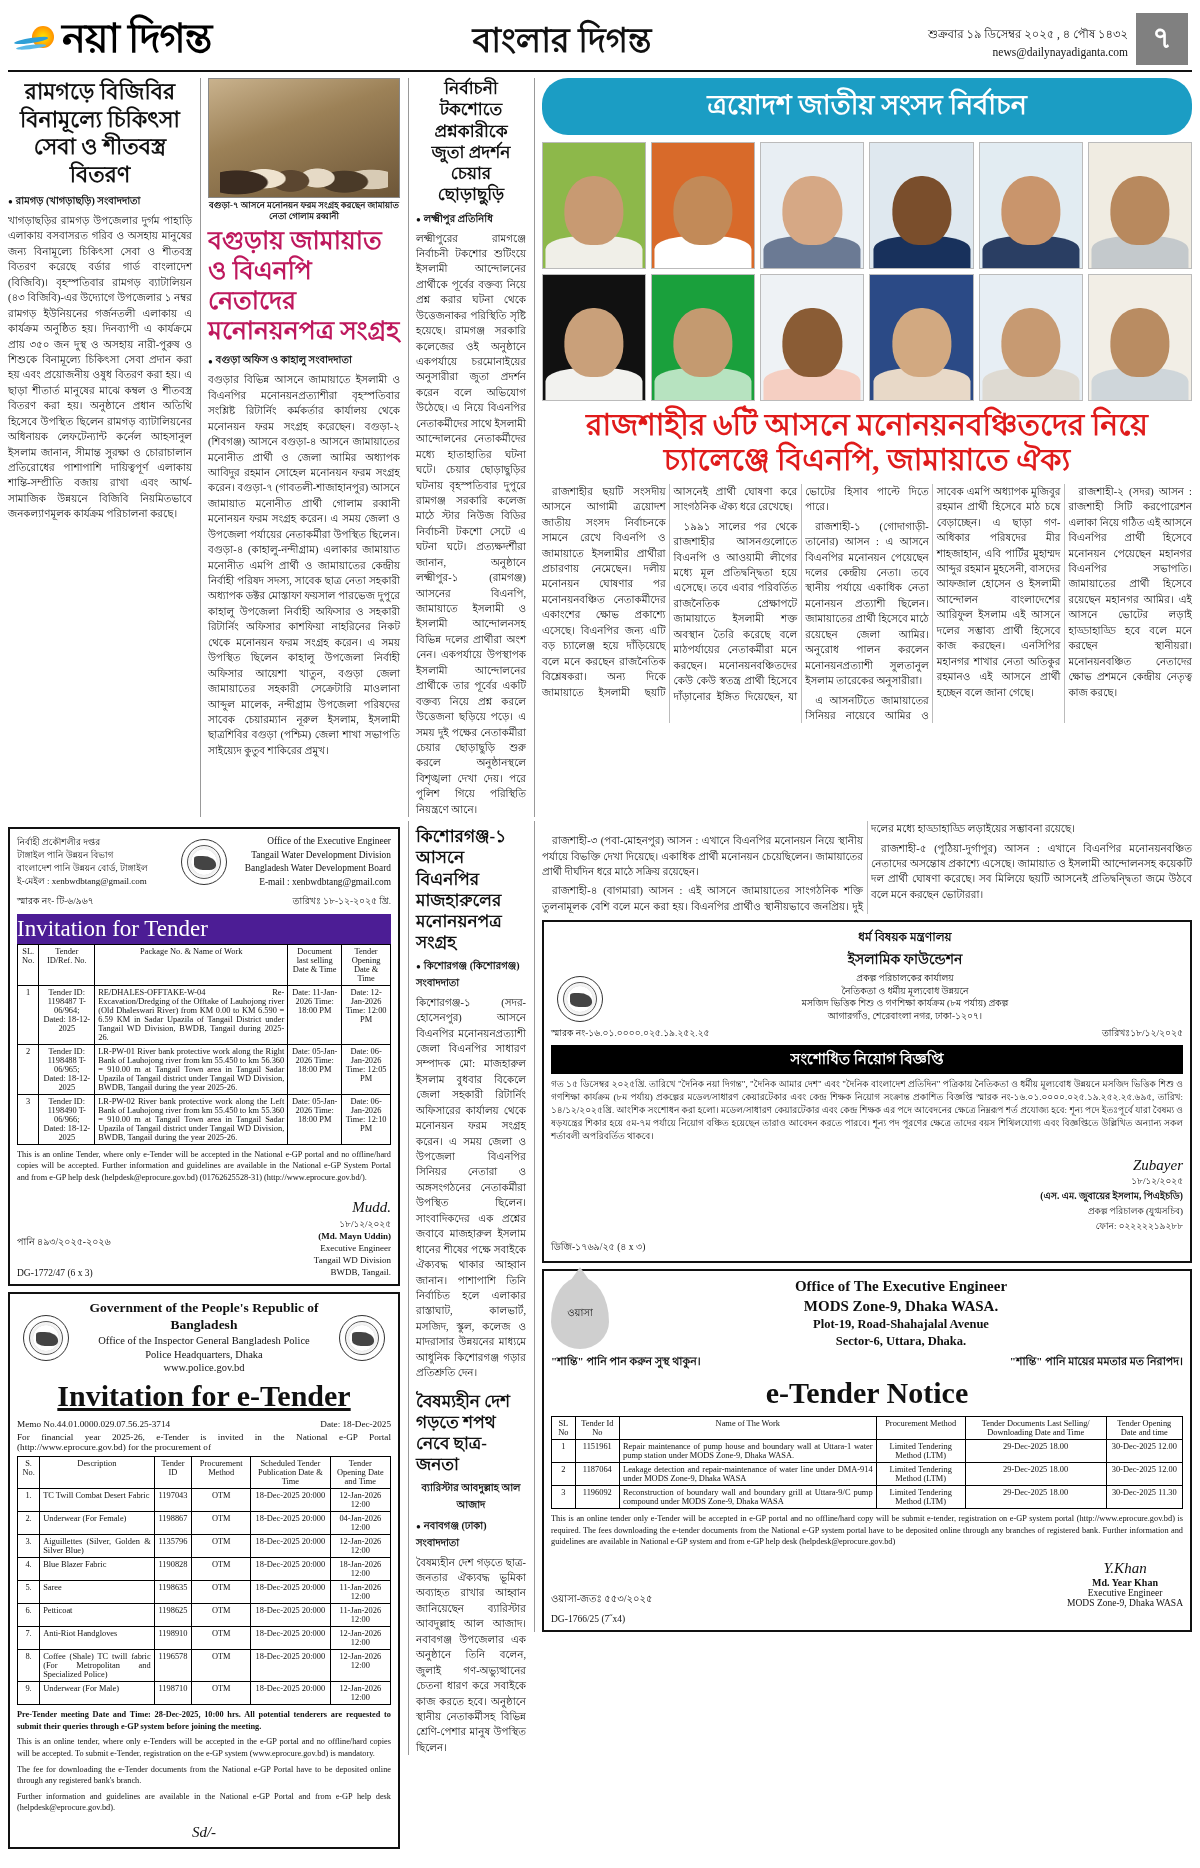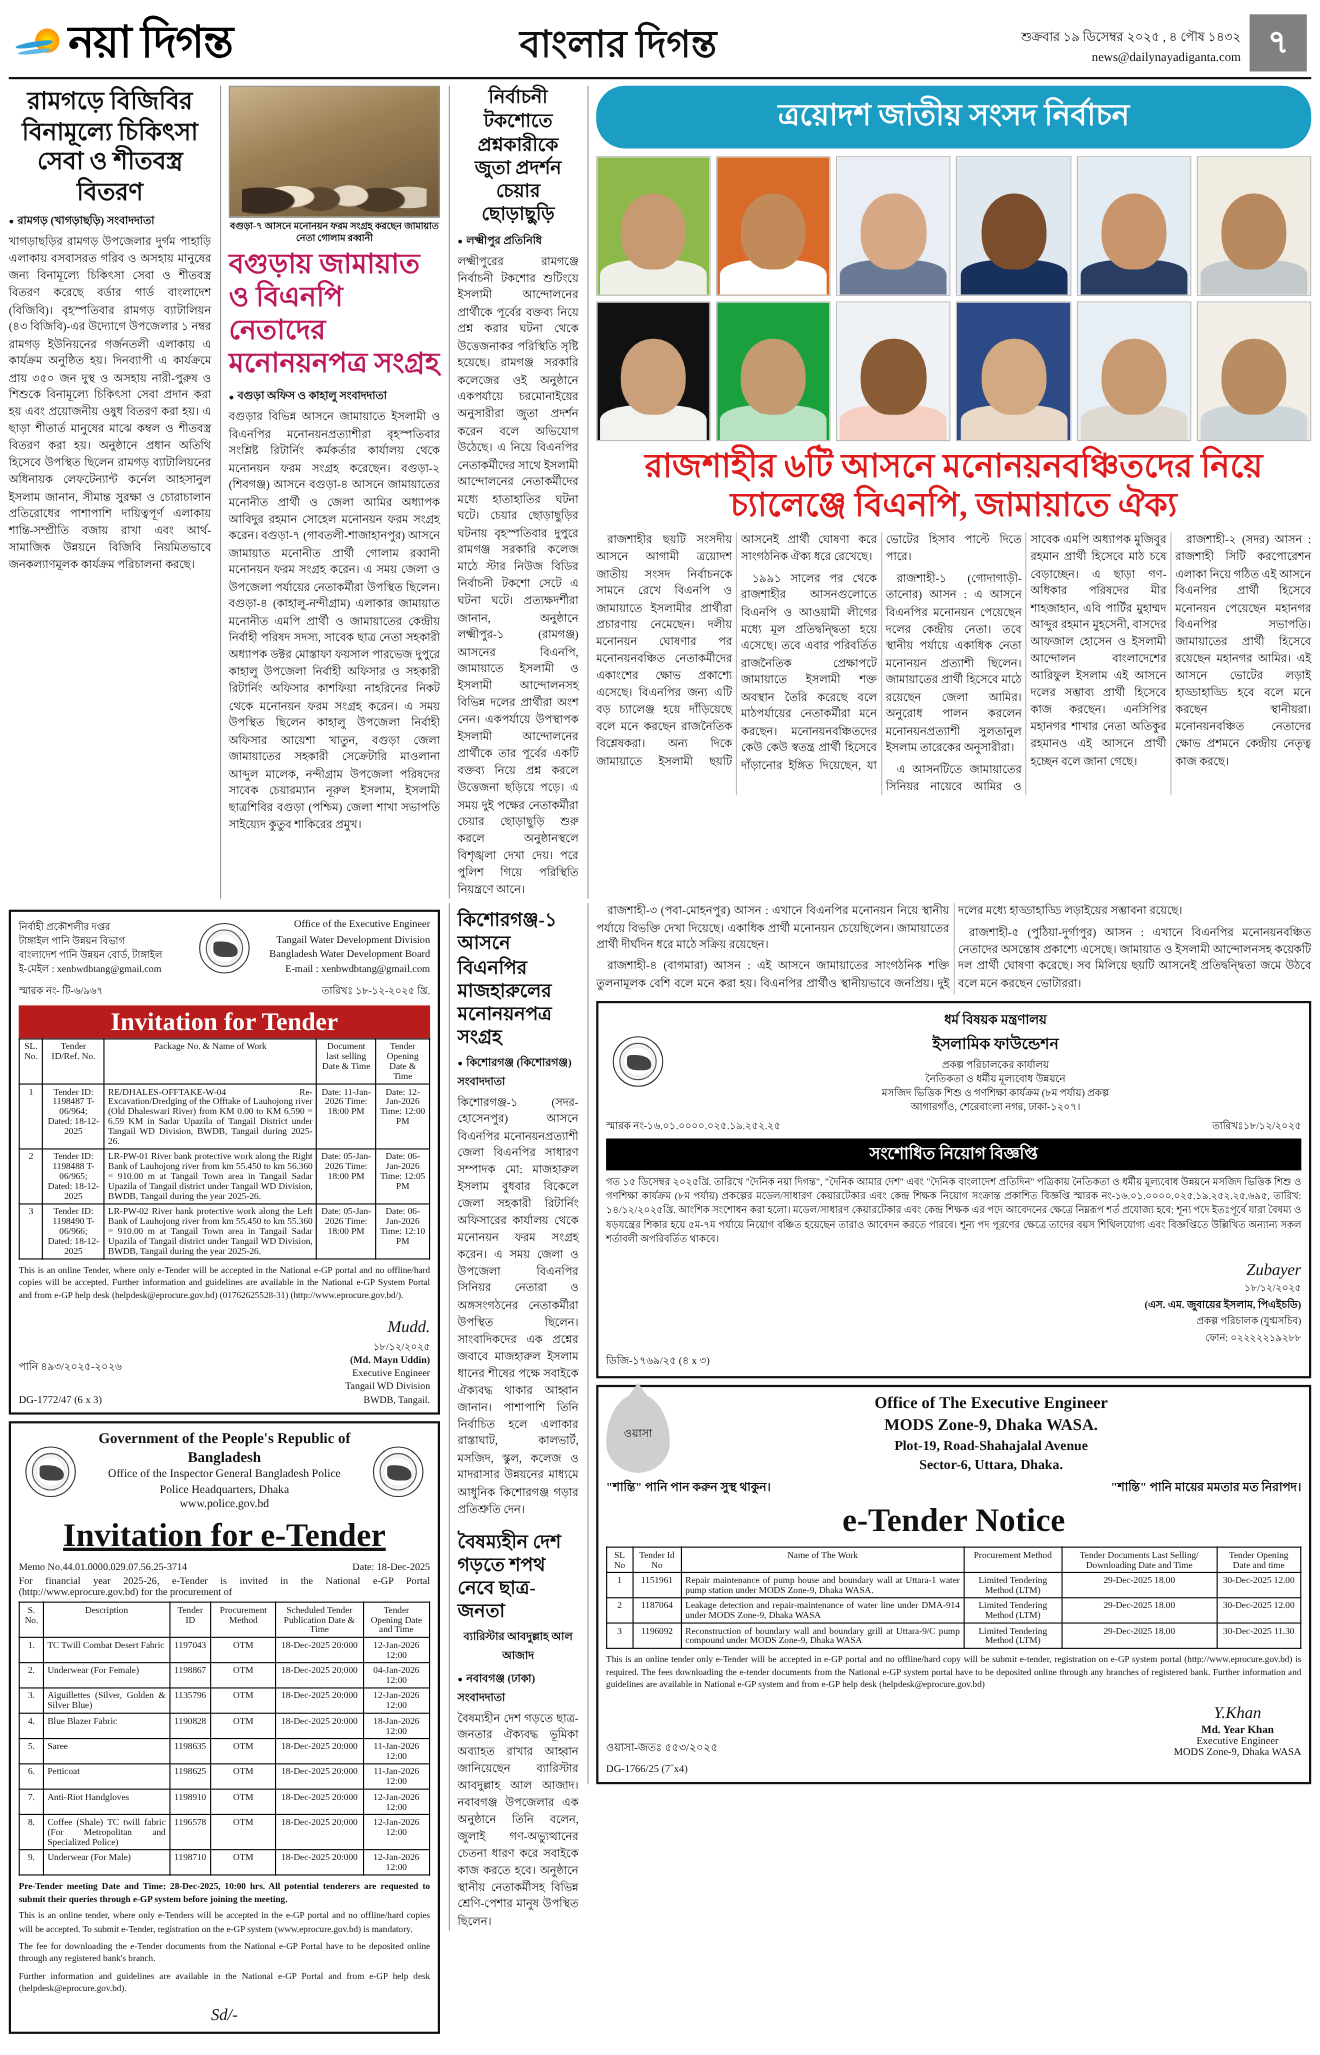--- a/index.html
+++ b/index.html
@@ -99,21 +99,21 @@
   .ad-title-bn { text-align:center; font-size:19px; font-weight:bold; margin-bottom:4px; }
   .ad-head-row { display:flex; align-items:center; font-size:9px; line-height:1.45; }
   .ad-head-row .l { flex:1; }
   .ad-head-row .r { flex:1; text-align:right; font-family:"Liberation Serif",serif; font-size:9.4px;}
   .seal { width:46px; height:46px; border-radius:50%;
           background:radial-gradient(circle,#fff 40%,#eee 41%,#fff 60%);
           border:1.5px solid #333; position:relative; margin:0 6px;}
   .seal:before{content:"";position:absolute;inset:5px;border:1px solid #555;border-radius:50%;}
   .seal:after{content:"";position:absolute;left:12px;top:16px;width:22px;height:14px;background:#444;border-radius:20% 60% 30% 40%;}
   .memo-row { display:flex; justify-content:space-between; font-size:9.2px; margin-top:4px; }
-  .blackbar { background:#b91c1c; color:#fff; text-align:center; font-size:23px; font-weight:bold; padding:2px 0; margin:5px 0 0 0; }
+  .blackbar { background:#4c1d95; color:#fff; text-align:left; font-size:23px; font-weight:normal; padding:2px 0; margin:5px 0 0 0; }
 
   table.tbl { width:100%; border-collapse:collapse; font-size:8.4px; }
   table.tbl th, table.tbl td { border:1px solid #000; padding:2px 3px; vertical-align:top; }
   table.tbl th { text-align:center; font-weight:normal; }
   table.tbl td.c { text-align:center; }
   table.tbl td.j { text-align:justify; }
 
   .note { font-size:8.3px; text-align:justify; line-height:1.4; margin-top:4px; }
   .sigblock { text-align:right; font-size:9px; line-height:1.35; margin-top:6px; }
   .sigscript { font-family:"Liberation Serif", serif; font-style:italic; font-size:15px; }
@@ -454,27 +454,27 @@
       <div class="byline">কিশোরগঞ্জ (কিশোরগঞ্জ) সংবাদদাতা</div>
       <div class="body-bn">কিশোরগঞ্জ-১ (সদর-হোসেনপুর) আসনে বিএনপির মনোনয়নপ্রত্যাশী জেলা বিএনপির সাধারণ সম্পাদক মো: মাজহারুল ইসলাম বুধবার বিকেলে জেলা সহকারী রিটার্নিং অফিসারের কার্যালয় থেকে মনোনয়ন ফরম সংগ্রহ করেন। এ সময় জেলা ও উপজেলা বিএনপির সিনিয়র নেতারা ও অঙ্গসংগঠনের নেতাকর্মীরা উপস্থিত ছিলেন। সাংবাদিকদের এক প্রশ্নের জবাবে মাজহারুল ইসলাম ধানের শীষের পক্ষে সবাইকে ঐক্যবদ্ধ থাকার আহ্বান জানান। পাশাপাশি তিনি নির্বাচিত হলে এলাকার রাস্তাঘাট, কালভার্ট, মসজিদ, স্কুল, কলেজ ও মাদরাসার উন্নয়নের মাধ্যমে আধুনিক কিশোরগঞ্জ গড়ার প্রতিশ্রুতি দেন।</div>
       <h2 class="mini-head" style="margin-top:10px">বৈষম্যহীন দেশ গড়তে শপথ নেবে ছাত্র-জনতা</h2>
       <div style="text-align:center;font-size:10px;font-weight:bold">ব্যারিস্টার আবদুল্লাহ আল আজাদ</div>
       <div class="byline">নবাবগঞ্জ (ঢাকা) সংবাদদাতা</div>
       <div class="body-bn">বৈষম্যহীন দেশ গড়তে ছাত্র-জনতার ঐক্যবদ্ধ ভূমিকা অব্যাহত রাখার আহ্বান জানিয়েছেন ব্যারিস্টার আবদুল্লাহ আল আজাদ। নবাবগঞ্জ উপজেলার এক অনুষ্ঠানে তিনি বলেন, জুলাই গণ-অভ্যুত্থানের চেতনা ধারণ করে সবাইকে কাজ করতে হবে। অনুষ্ঠানে স্থানীয় নেতাকর্মীসহ বিভিন্ন শ্রেণি-পেশার মানুষ উপস্থিত ছিলেন।</div>
     </div>
 
     <div style="flex:1;padding-left:7px" class="colrule">
       <div id="election-tail" style="column-count:2;column-gap:8px;column-rule:1px solid #bbb;">
-          <p class="body-bn" style="margin: 0px 0px 4px; text-indent: 10px;">রাজশাহী-৩ (পবা-মোহনপুর) আসন : এখানে বিএনপির মনোনয়ন নিয়ে স্থানীয় পর্যায়ে বিভক্তি দেখা দিয়েছে। একাধিক প্রার্থী মনোনয়ন চেয়েছিলেন। জামায়াতের প্রার্থী দীর্ঘদিন ধরে মাঠে সক্রিয় রয়েছেন।</p>
+          <p class="body-bn" style="margin: 12px 0px 4px; text-indent: 10px;">রাজশাহী-৩ (পবা-মোহনপুর) আসন : এখানে বিএনপির মনোনয়ন নিয়ে স্থানীয় পর্যায়ে বিভক্তি দেখা দিয়েছে। একাধিক প্রার্থী মনোনয়ন চেয়েছিলেন। জামায়াতের প্রার্থী দীর্ঘদিন ধরে মাঠে সক্রিয় রয়েছেন।</p>
           <p class="body-bn" style="margin: 0px 0px 4px; text-indent: 10px;">রাজশাহী-৪ (বাগমারা) আসন : এই আসনে জামায়াতের সাংগঠনিক শক্তি তুলনামূলক বেশি বলে মনে করা হয়। বিএনপির প্রার্থীও স্থানীয়ভাবে জনপ্রিয়। দুই দলের মধ্যে হাড্ডাহাড্ডি লড়াইয়ের সম্ভাবনা রয়েছে।</p>
           <p class="body-bn" style="margin: 0px 0px 4px; text-indent: 10px;">রাজশাহী-৫ (পুঠিয়া-দুর্গাপুর) আসন : এখানে বিএনপির মনোনয়নবঞ্চিত নেতাদের অসন্তোষ প্রকাশ্যে এসেছে। জামায়াত ও ইসলামী আন্দোলনসহ কয়েকটি দল প্রার্থী ঘোষণা করেছে। সব মিলিয়ে ছয়টি আসনেই প্রতিদ্বন্দ্বিতা জমে উঠবে বলে মনে করছেন ভোটাররা।</p>
         </div>
 
       <div class="adbox">
-        <div style="display:flex;align-items:center;gap:18px;">
+        <div style="display:flex;align-items:flex-end;gap:18px;">
           <div class="seal"></div>
           <div style="flex:1;text-align:center">
             <div id="if-title">
                 <div style="font-size: 12px; font-weight: bold;">ধর্ম বিষয়ক মন্ত্রণালয়</div>
                 <div style="font-size: 14px; font-weight: bold;">ইসলামিক ফাউন্ডেশন</div>
               </div>
             <div id="if-sub" style="font-size:9.2px;line-height:1.35">
                 <div>প্রকল্প পরিচালকের কার্যালয়</div>
                 <div>নৈতিকতা ও ধর্মীয় মূল্যবোধ উন্নয়নে</div>
                 <div>মসজিদ ভিত্তিক শিশু ও গণশিক্ষা কার্যক্রম (৮ম পর্যায়) প্রকল্প</div>

